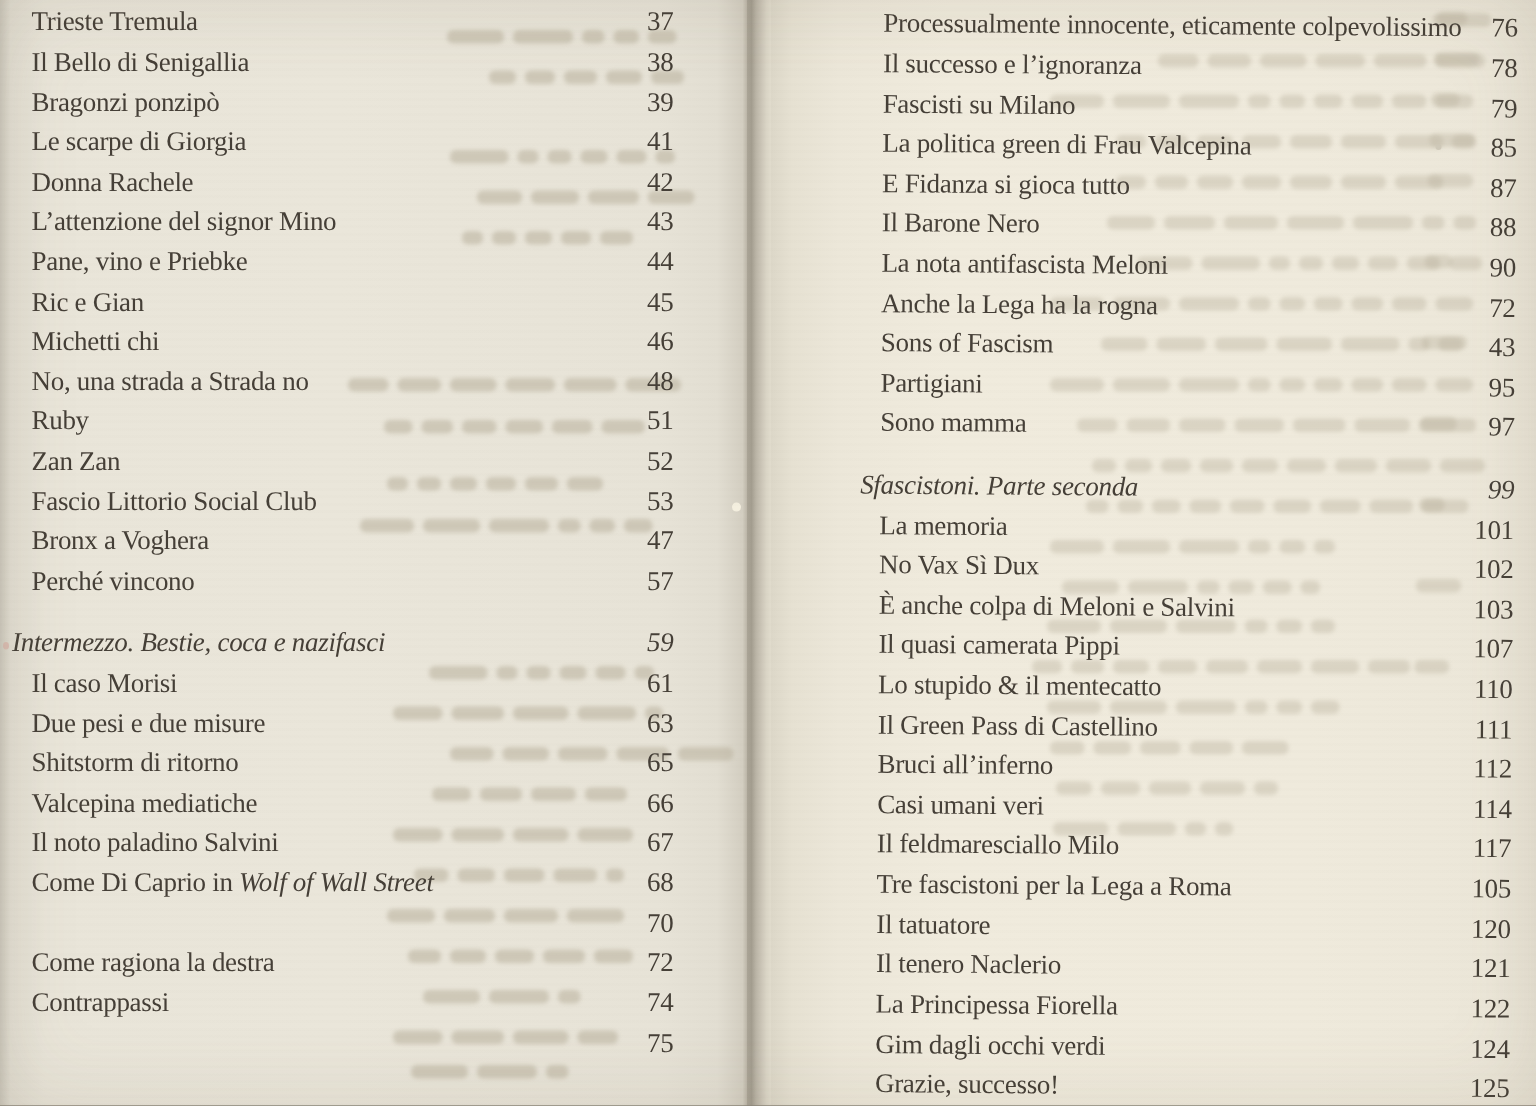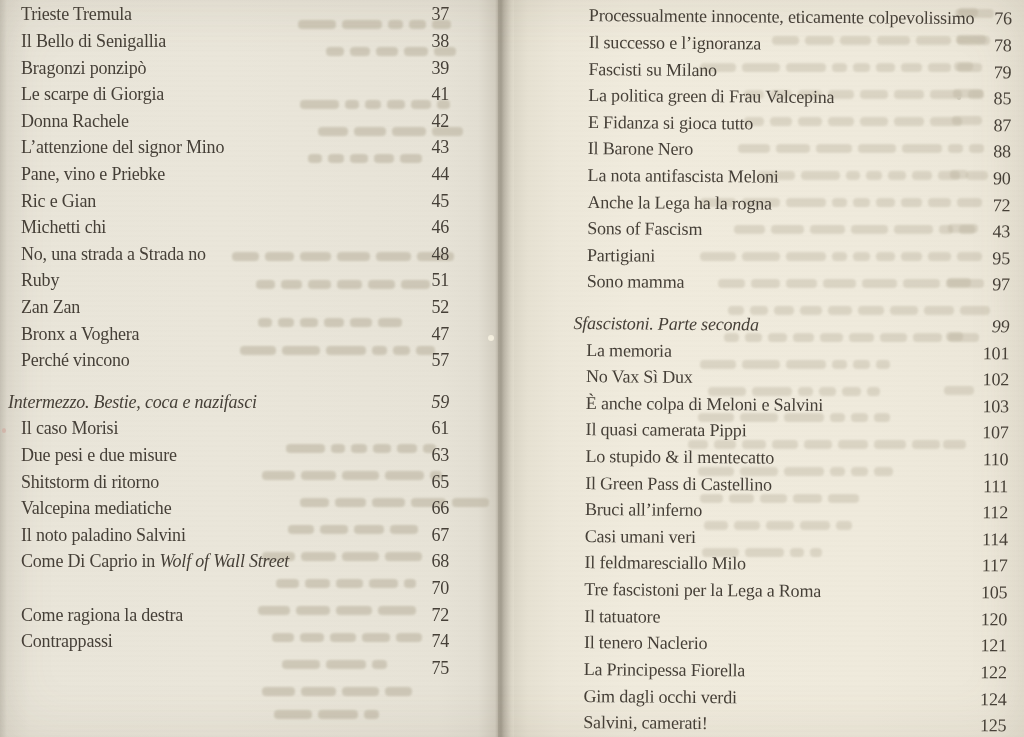--- a/index.html
+++ b/index.html
@@ -469,20 +469,25 @@
         <span class="t"><span>Ruby</span></span>
         <span class="fill"></span>
         <span class="p">51</span>
       </div>
       <div class="row">
         <span class="t"><span>Zan Zan</span></span>
         <span class="fill"></span>
         <span class="p">52</span>
       </div>
       <div class="row">
+        <span class="t"><span>Fascio Littorio Social Club</span></span>
+        <span class="fill"></span>
+        <span class="p">53</span>
+      </div>
+      <div class="row">
         <span class="t"><span>Bronx a Voghera</span></span>
         <span class="fill"></span>
         <span class="p">47</span>
       </div>
       <div class="row">
         <span class="t"><span>Perché vincono</span></span>
         <span class="fill"></span>
         <span class="p">57</span>
       </div>
       <div class="row section gap">
@@ -664,21 +669,21 @@
         <span class="t"><span>La Principessa Fiorella</span></span>
         <span class="fill"></span>
         <span class="p">122</span>
       </div>
       <div class="row">
         <span class="t"><span>Gim dagli occhi verdi</span></span>
         <span class="fill"></span>
         <span class="p">124</span>
       </div>
       <div class="row">
-        <span class="t"><span>Salvini, camerati!</span></span>
+        <span class="t"><span>Grazie, successo!</span></span>
         <span class="fill"></span>
         <span class="p">125</span>
       </div>
     </div>
 
   <div class="speck" style="left:488px;top:335px;width:6px;height:6px;background:#f4efdf;"></div>
   <div class="speck" style="left:2px;top:428px;width:4px;height:5px;background:#d9aba1;opacity:.6;"></div>
   <div class="speck" style="left:957px;top:96px;width:4px;height:4px;background:#cfc9b9;"></div>
 
   <div class="grain"></div>

